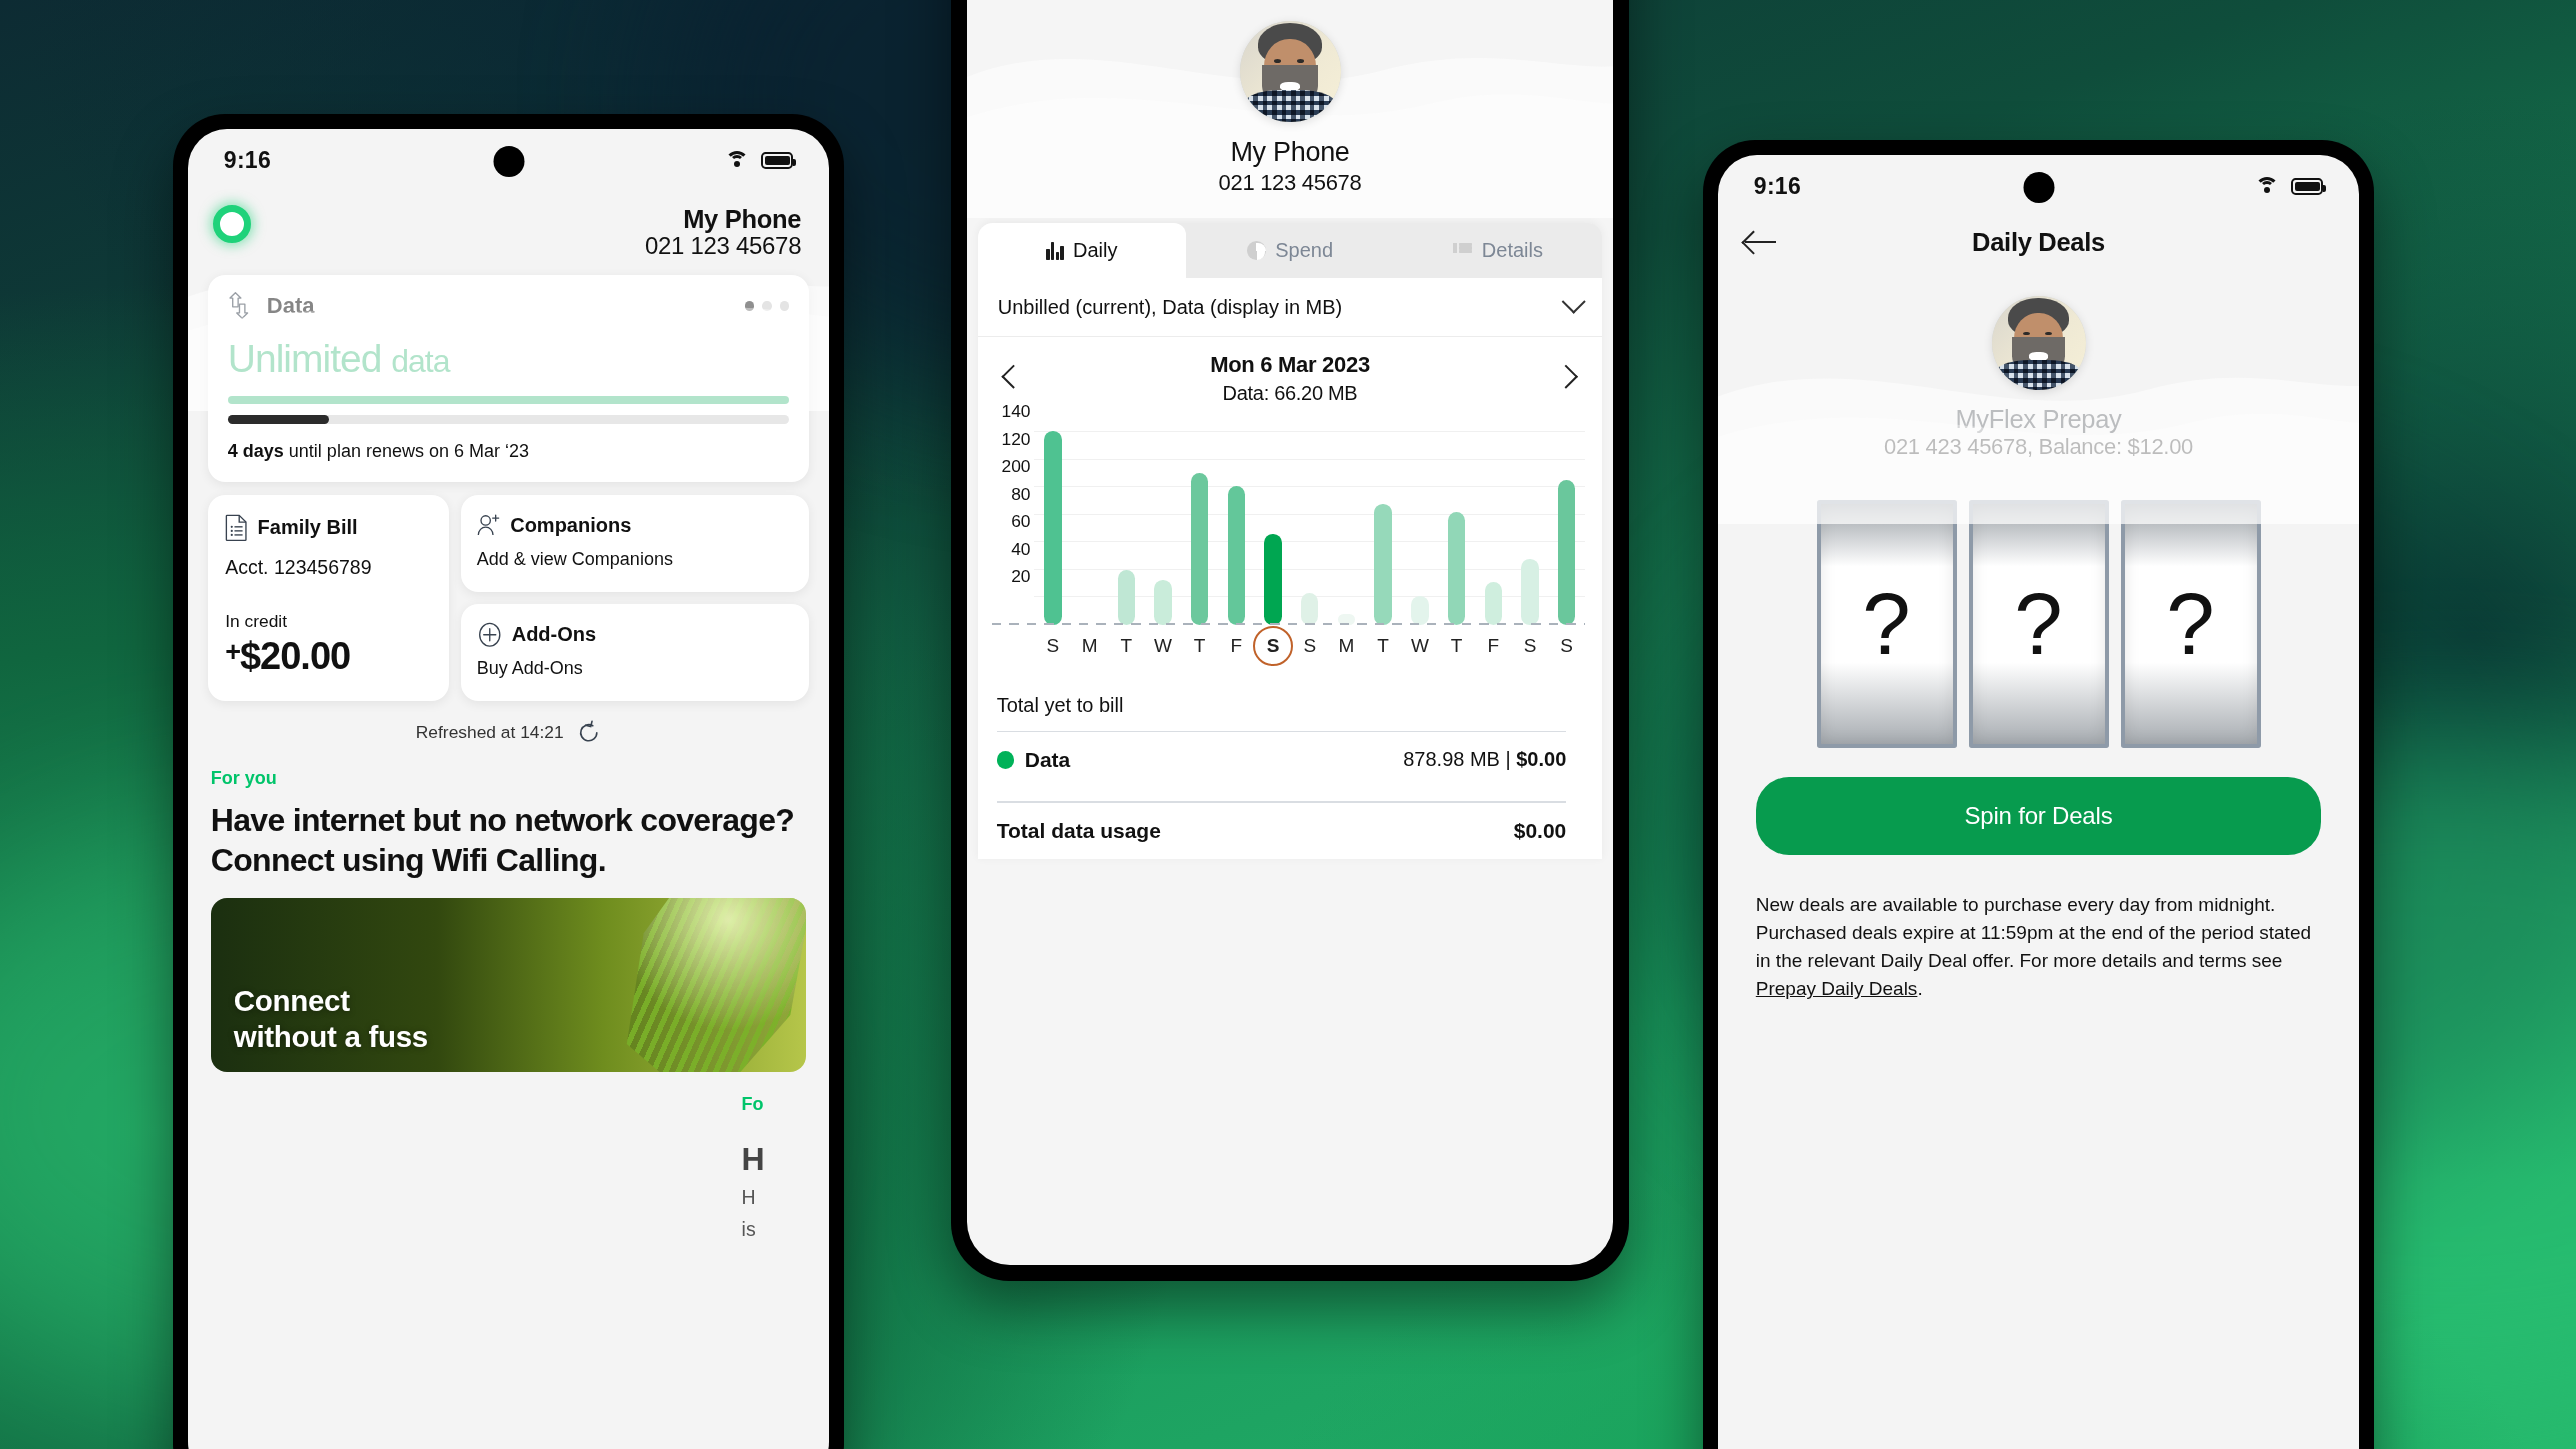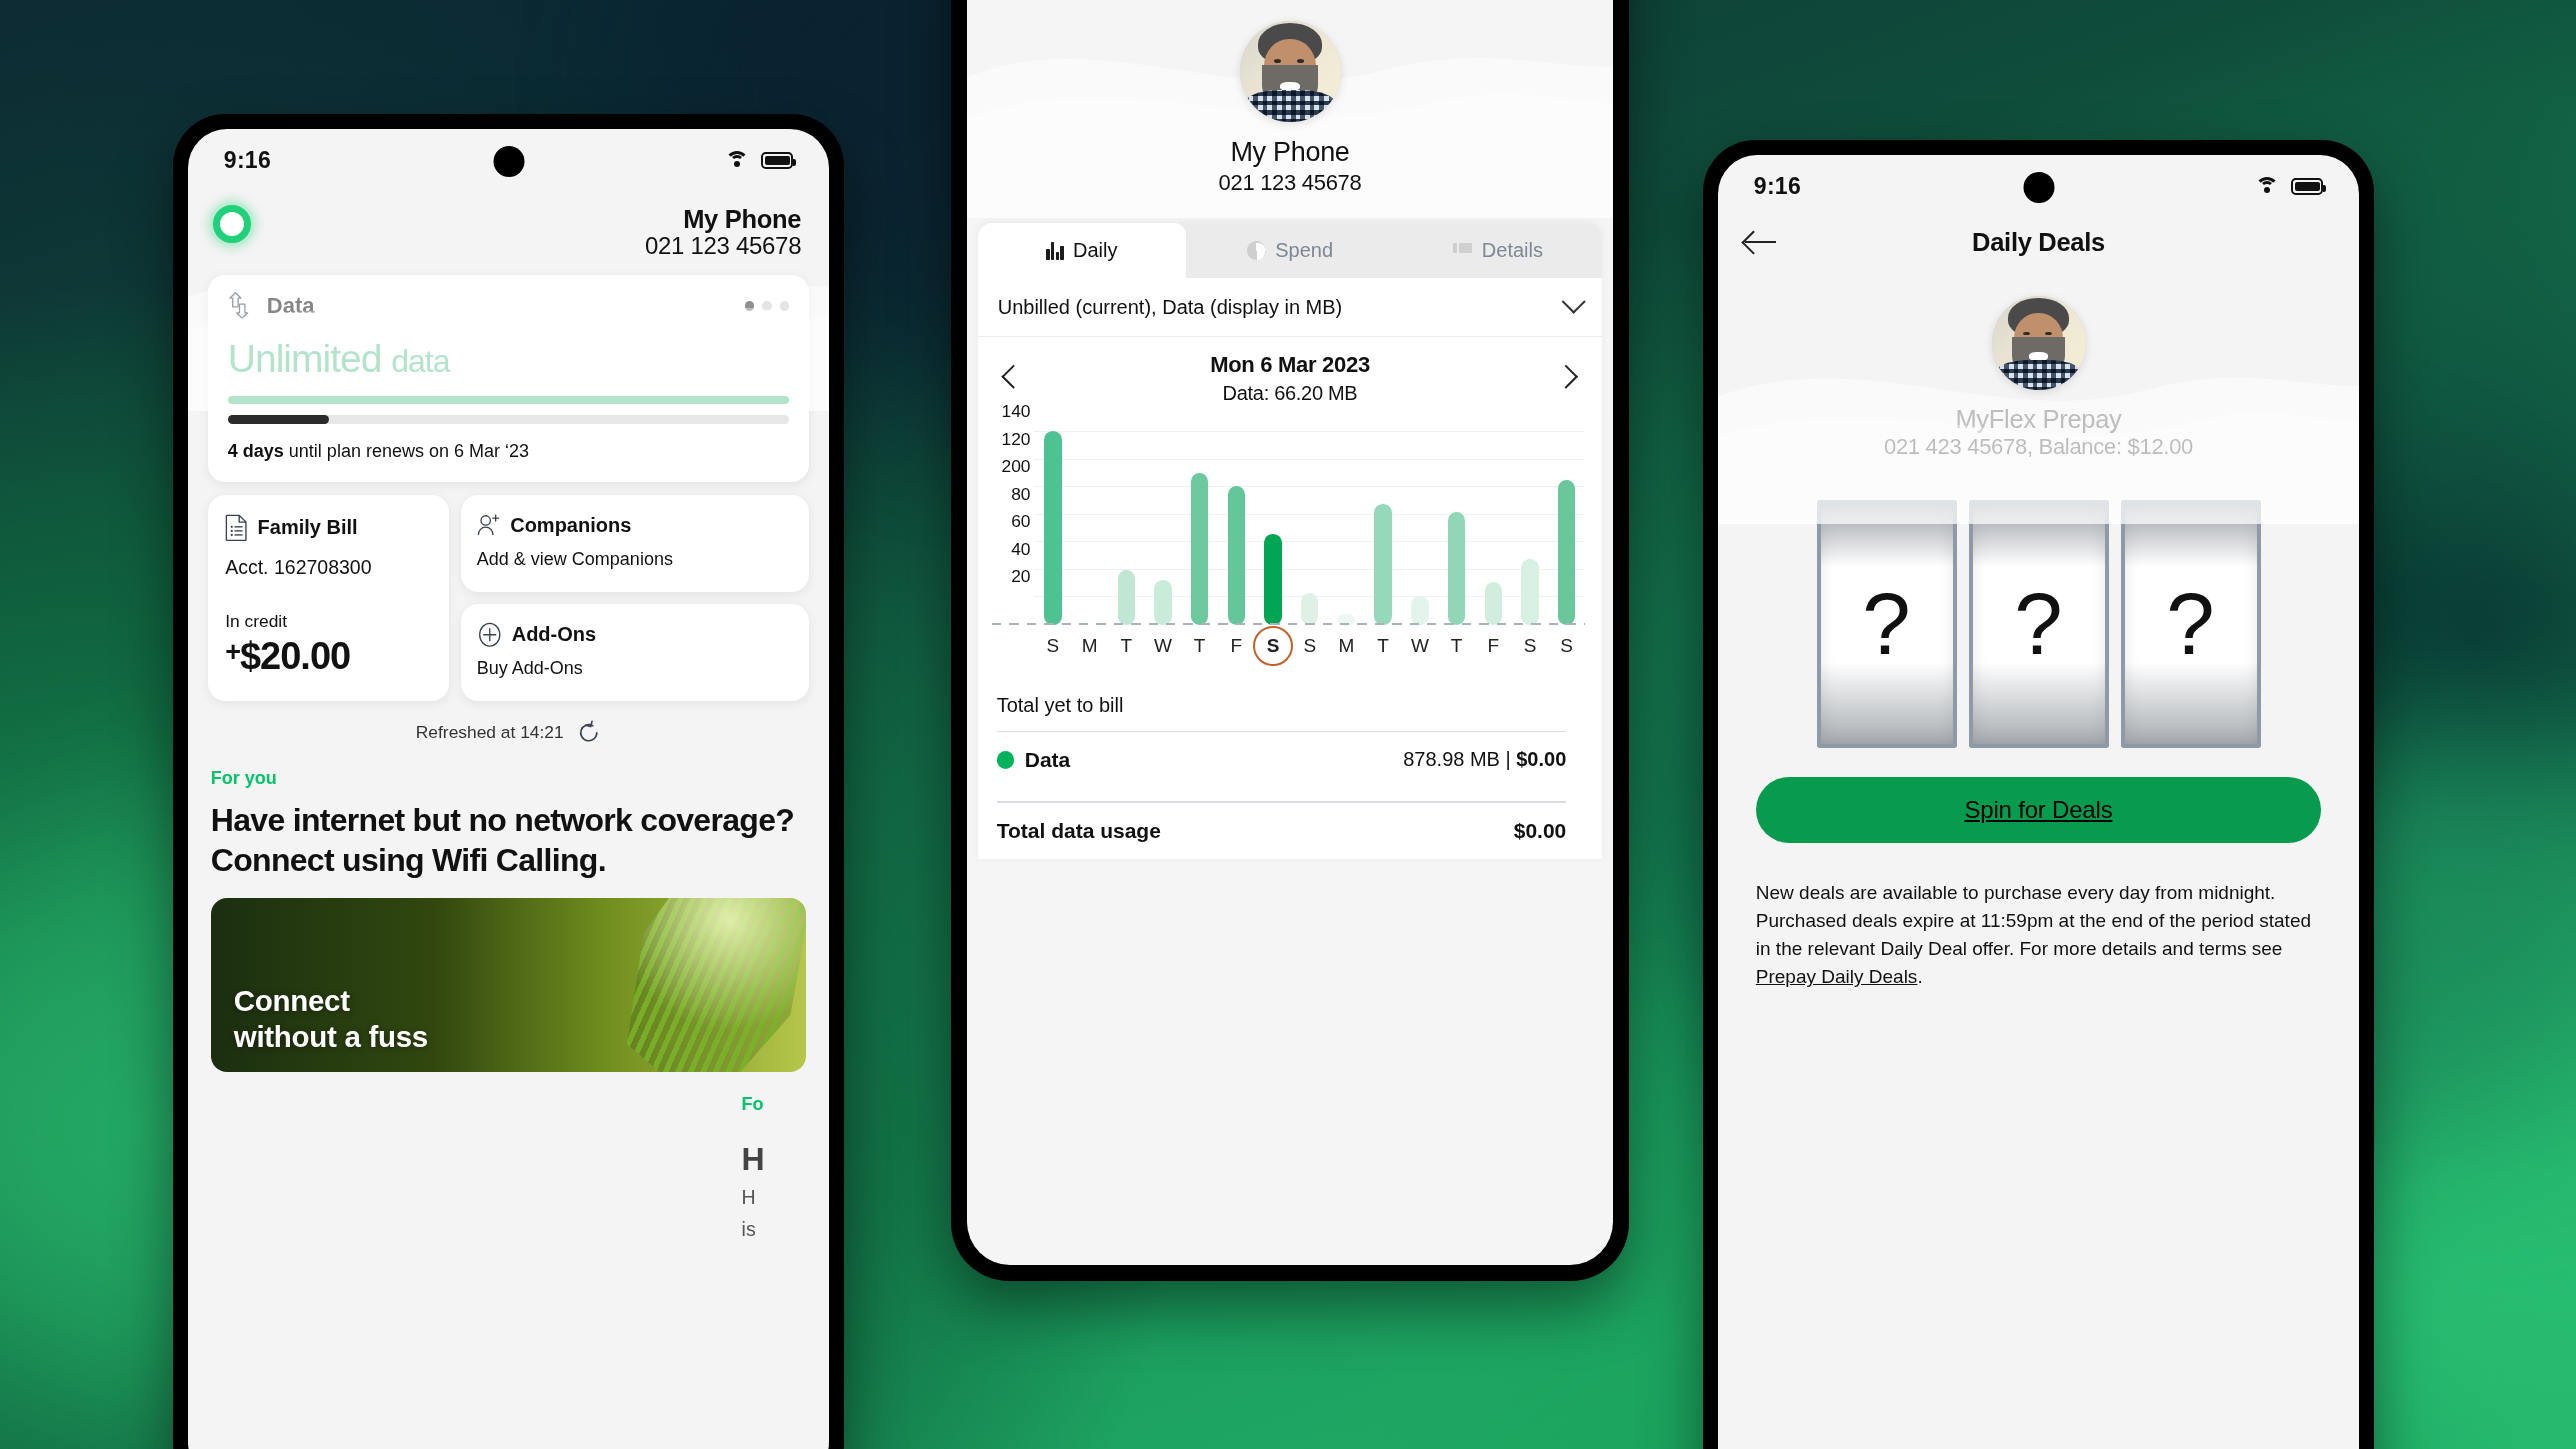--- a/index.html
+++ b/index.html
@@ -283,23 +283,23 @@
 
   .reels { display:flex; gap:12px; justify-content:center; margin-top: 40px; }
   .reel {
     width: 140px; height: 248px; border: 4px solid #8e9aa8; border-radius: 2.7px;
     background: linear-gradient(180deg,#9aa0a6 0%, #ffffff 26%, #ffffff 66%, #a7acb1 100%);
     display:flex; align-items:center; justify-content:center;
     font-size: 87px; font-weight: 400; color:#111; line-height:1;
     box-shadow: inset 0 0 16px rgba(0,0,0,.10);
   }
   .spin-btn {
-    margin: 29.5px 38px 0 38px; height: 66px; border-radius: 33px; background:#079b4e;
+    margin: 29.5px 38px 0 38px; height: 78px; border-radius: 33px; background:#079b4e;
     display:flex; align-items:center; justify-content:center;
-    color:#000000; font-size:24px; letter-spacing:-0.2px; cursor:pointer;text-decoration:underline;
+    color:#ffffff; font-size:24px; letter-spacing:-0.2px; cursor:pointer;
   }
   .r-terms { margin: 36px 38px 0 38px; font-size:19px; line-height:1.48; color:#111; }
   .r-terms a { color:#111; text-decoration: underline; }
 </style>
 </head>
 <body>
 
 <div id="bg">
   <div class="swirl s1"></div>
     <div class="swirl s2"></div>
@@ -376,21 +376,21 @@
             <path d="M21 2 v10 h10" fill="none" stroke="#38424f" stroke-width="2"></path>
             <circle cx="10" cy="19" r="1.6" fill="#38424f"></circle>
               <rect x="14" y="18" width="12" height="2" fill="#38424f"></rect>
             <circle cx="10" cy="25" r="1.6" fill="#38424f"></circle>
               <rect x="14" y="24" width="12" height="2" fill="#38424f"></rect>
             <circle cx="10" cy="31" r="1.6" fill="#38424f"></circle>
               <rect x="14" y="30" width="12" height="2" fill="#38424f"></rect>
           </svg>
           <span class="lbl">Family Bill</span>
         </div>
-        <div class="bill-acct">Acct. 162708300</div>
+        <div class="bill-acct">Acct. 123456789</div>
         <div class="bill-credit">In credit</div>
         <div class="bill-amt">
           <sup>+</sup><span>$20.00</span>
         </div>
       </div>
       <div class="right-col">
         <div class="card mini-card">
           <div class="mini-head">
             <svg width="24" height="25.5" viewBox="0 0 36 38">
               <circle cx="13" cy="11" r="7" fill="none" stroke="#38424f" stroke-width="2"></circle>

